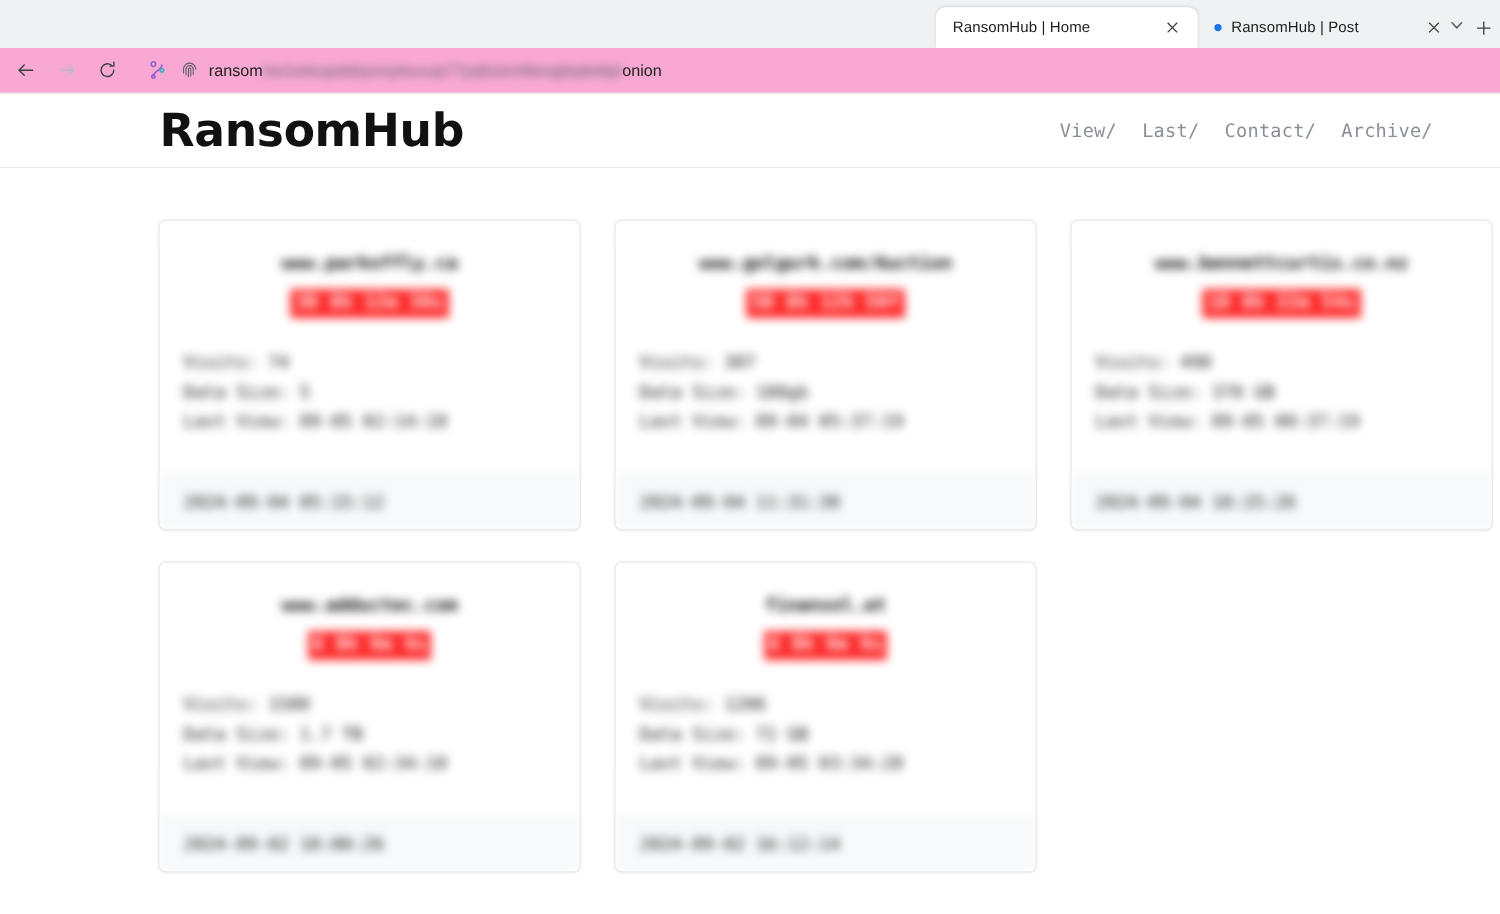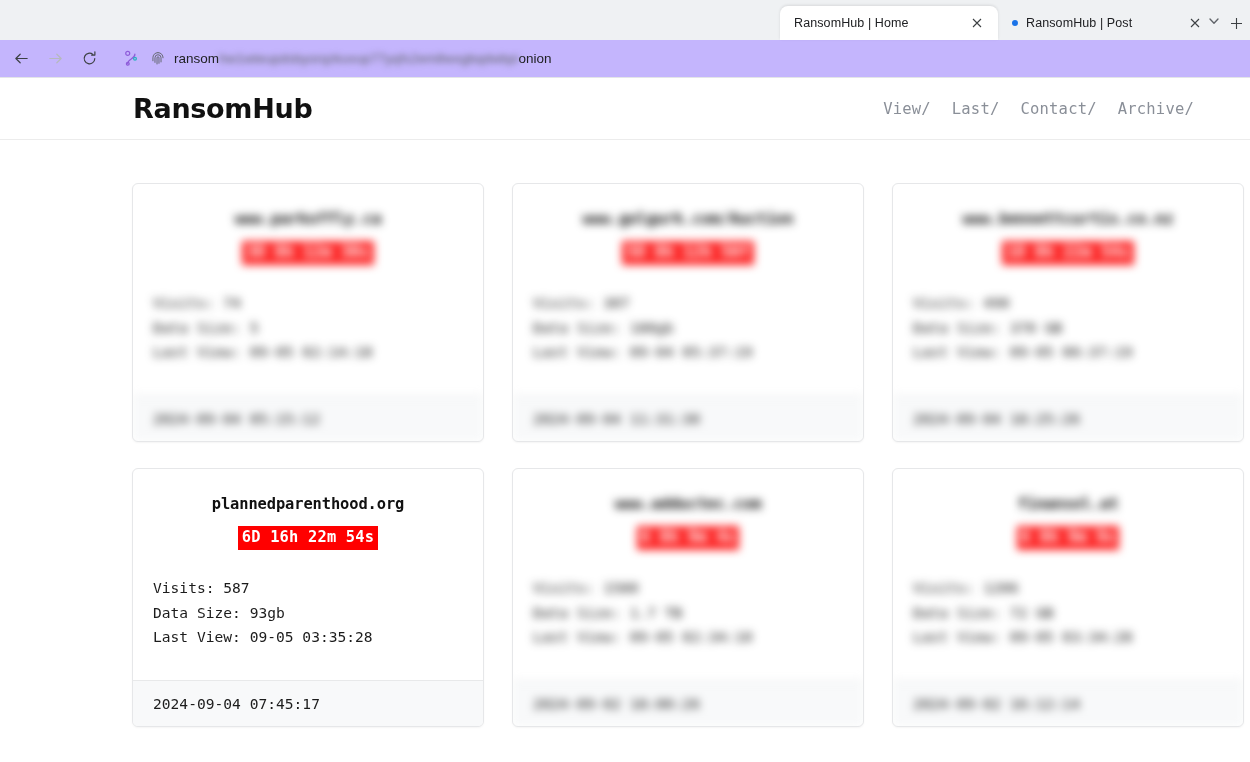--- a/index.html
+++ b/index.html
@@ -90,21 +90,21 @@
     right: 22px;
     bottom: 5px;
     width: 28px; height: 28px;
     display: flex; align-items: center; justify-content: center;
     border-radius: 50%;
   }
 
   .toolbar {
     height: 38px;
     flex: 0 0 38px;
-    background: #c4b5fd;
+    background: #f9a8d4;
     display: flex;
     align-items: center;
     padding: 0 8px 0 6px;
     border-bottom: 1px solid #e3e5e8;
   }
   .nav-btn {
     width: 30px; height: 30px;
     display: flex; align-items: center; justify-content: center;
     border-radius: 50%;
     margin-right: 4px;
@@ -150,21 +150,21 @@
     height: 62px;
     border-bottom: 1px solid #ececec;
     display: flex;
     align-items: center;
     justify-content: space-between;
     padding: 0 56px 0 133px;
   }
 
   .brand {
     font-family: "DejaVu Sans", sans-serif;
-    font-size: 27px;
+    font-size: 38px;
     font-weight: 700;
     color: #111111;
     letter-spacing: -.3px;
   }
 
   .site-nav {
     display: flex;
     gap: 21px;
   }
   .site-nav a {
@@ -395,34 +395,20 @@
           </div>
           <div class="card-stats">
             <div>Visits: 490</div>
             <div>Data Size: 370 GB</div>
             <div>Last View: 09-05 00:37:19</div>
           </div>
         </div>
         <div class="card-footer">2024-09-04 18:25:26</div>
       </div>
 
-      <div class="card">
-        <div class="card-body">
-          <div class="card-domain">plannedparenthood.org</div>
-          <div class="countdown-wrap">
-            <span class="countdown">6D 16h 22m 54s</span>
-          </div>
-          <div class="card-stats">
-            <div>Visits: 587</div>
-            <div>Data Size: 93gb</div>
-            <div>Last View: 09-05 03:35:28</div>
-          </div>
-        </div>
-        <div class="card-footer">2024-09-04 07:45:17</div>
-      </div>
 
       <div class="card redacted">
         <div class="card-body">
           <div class="card-domain">www.adductec.com</div>
           <div class="countdown-wrap">
             <span class="countdown">6 8h 9m 4s</span>
           </div>
           <div class="card-stats">
             <div>Visits: 1580</div>
             <div>Data Size: 1.7 TB</div>

